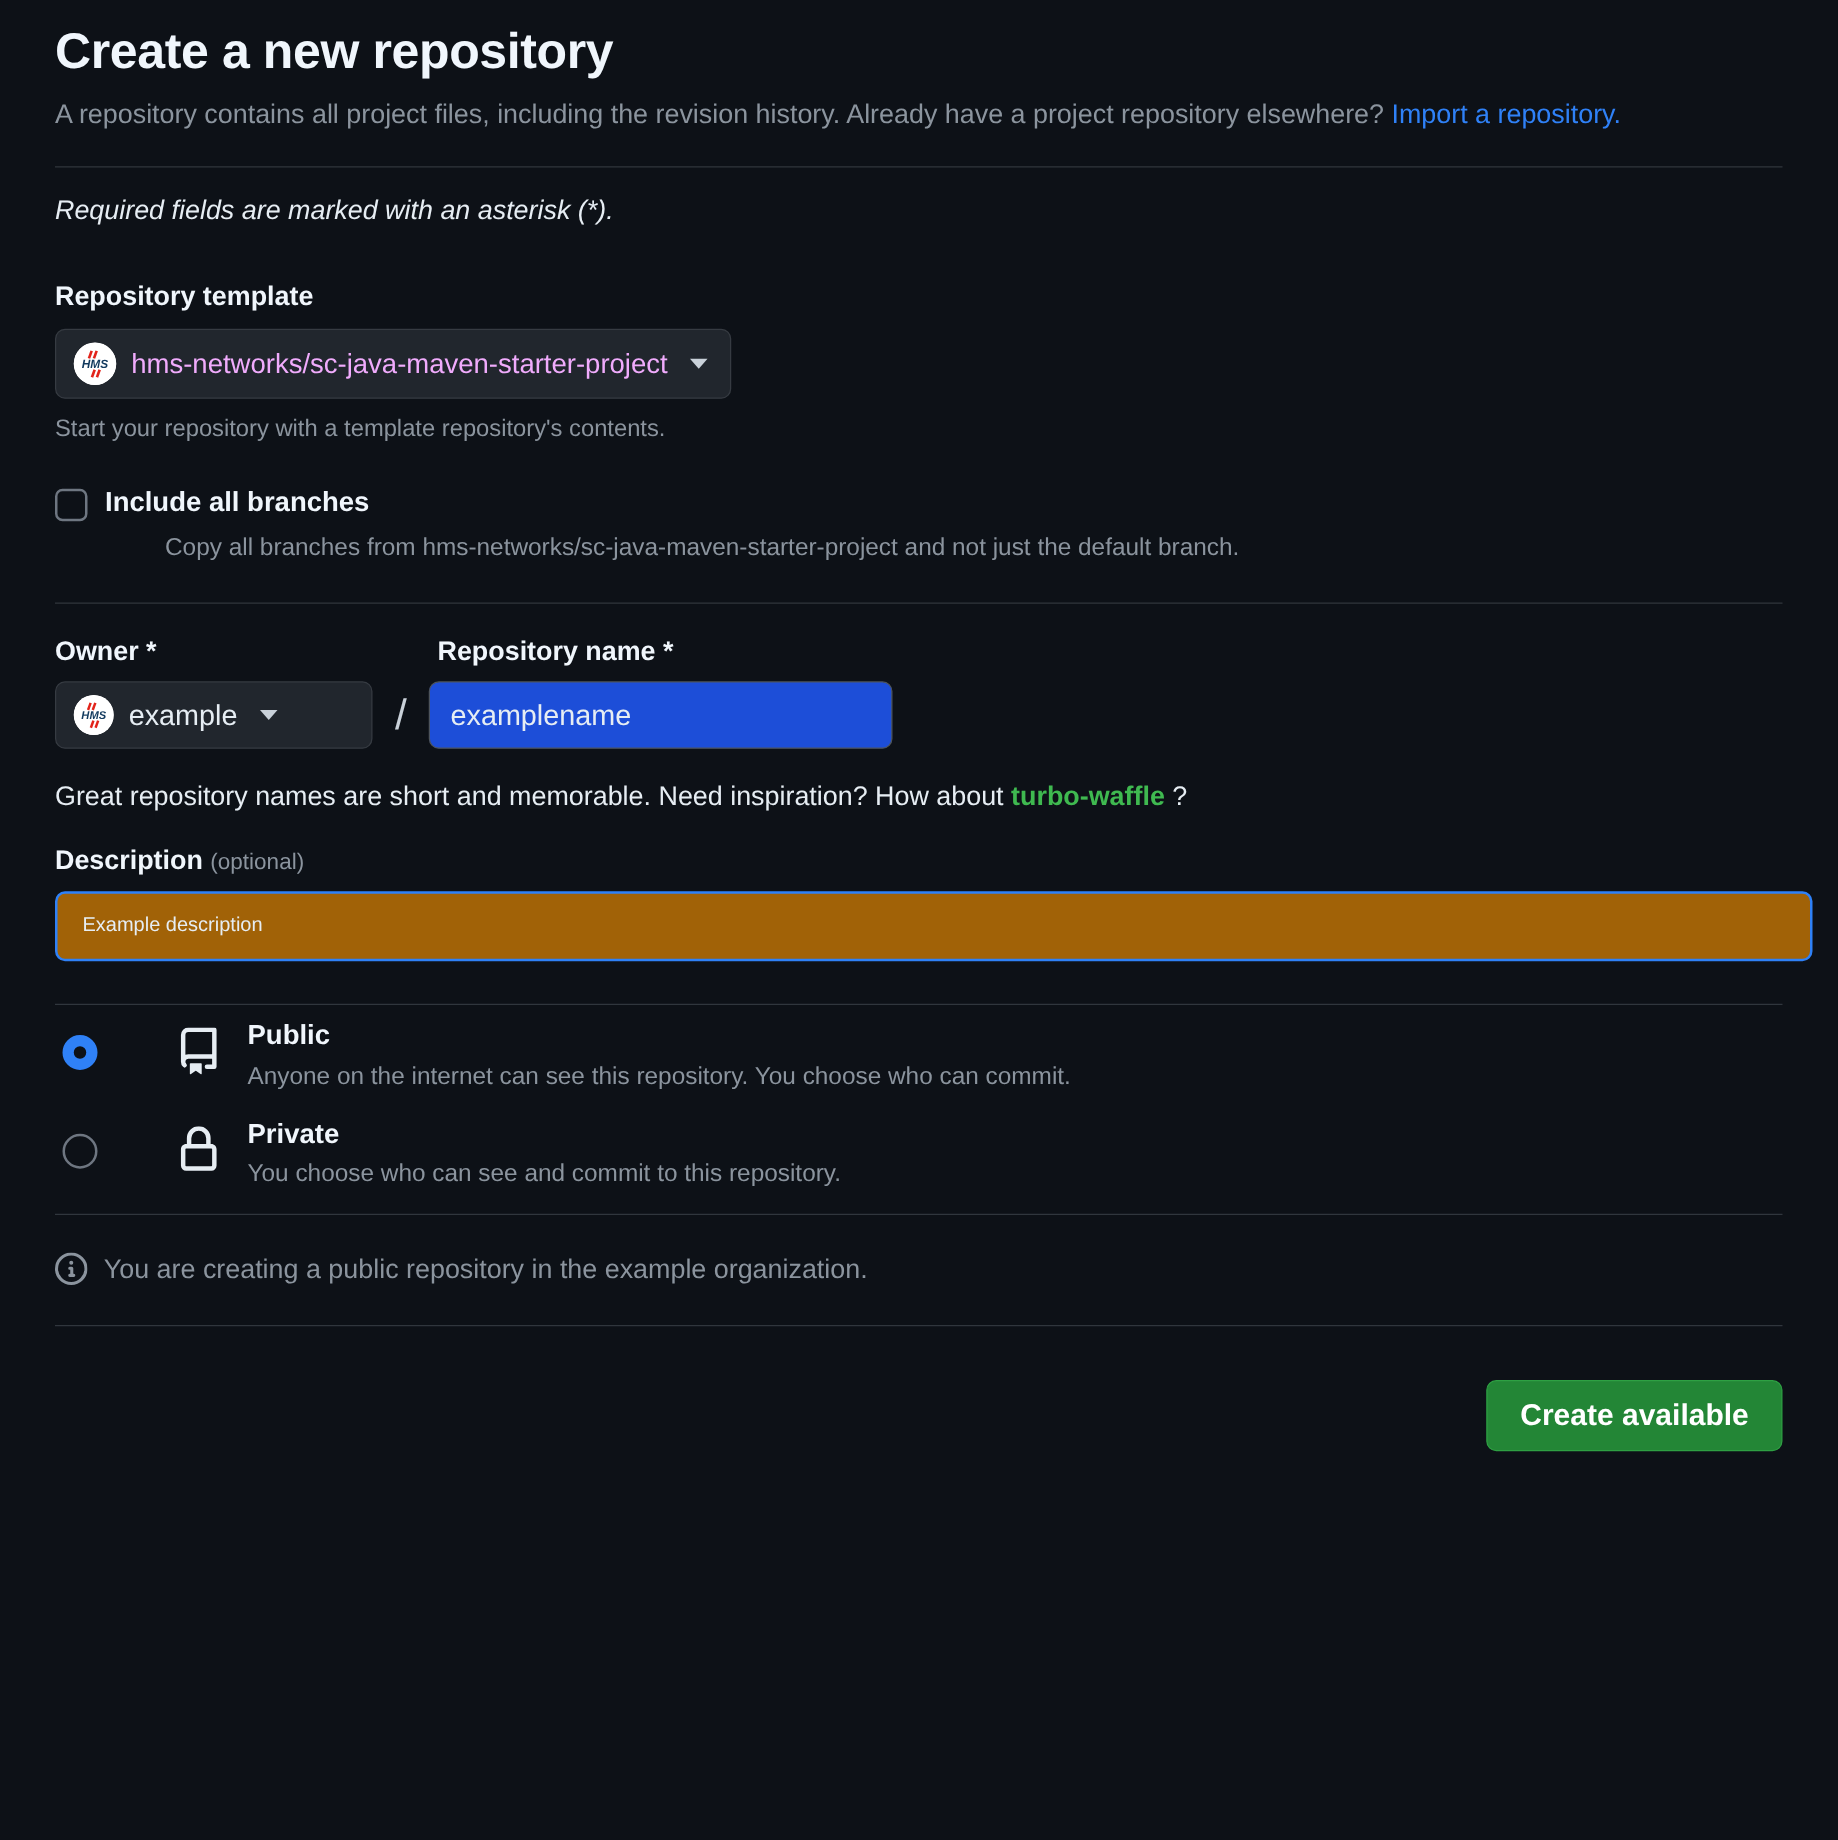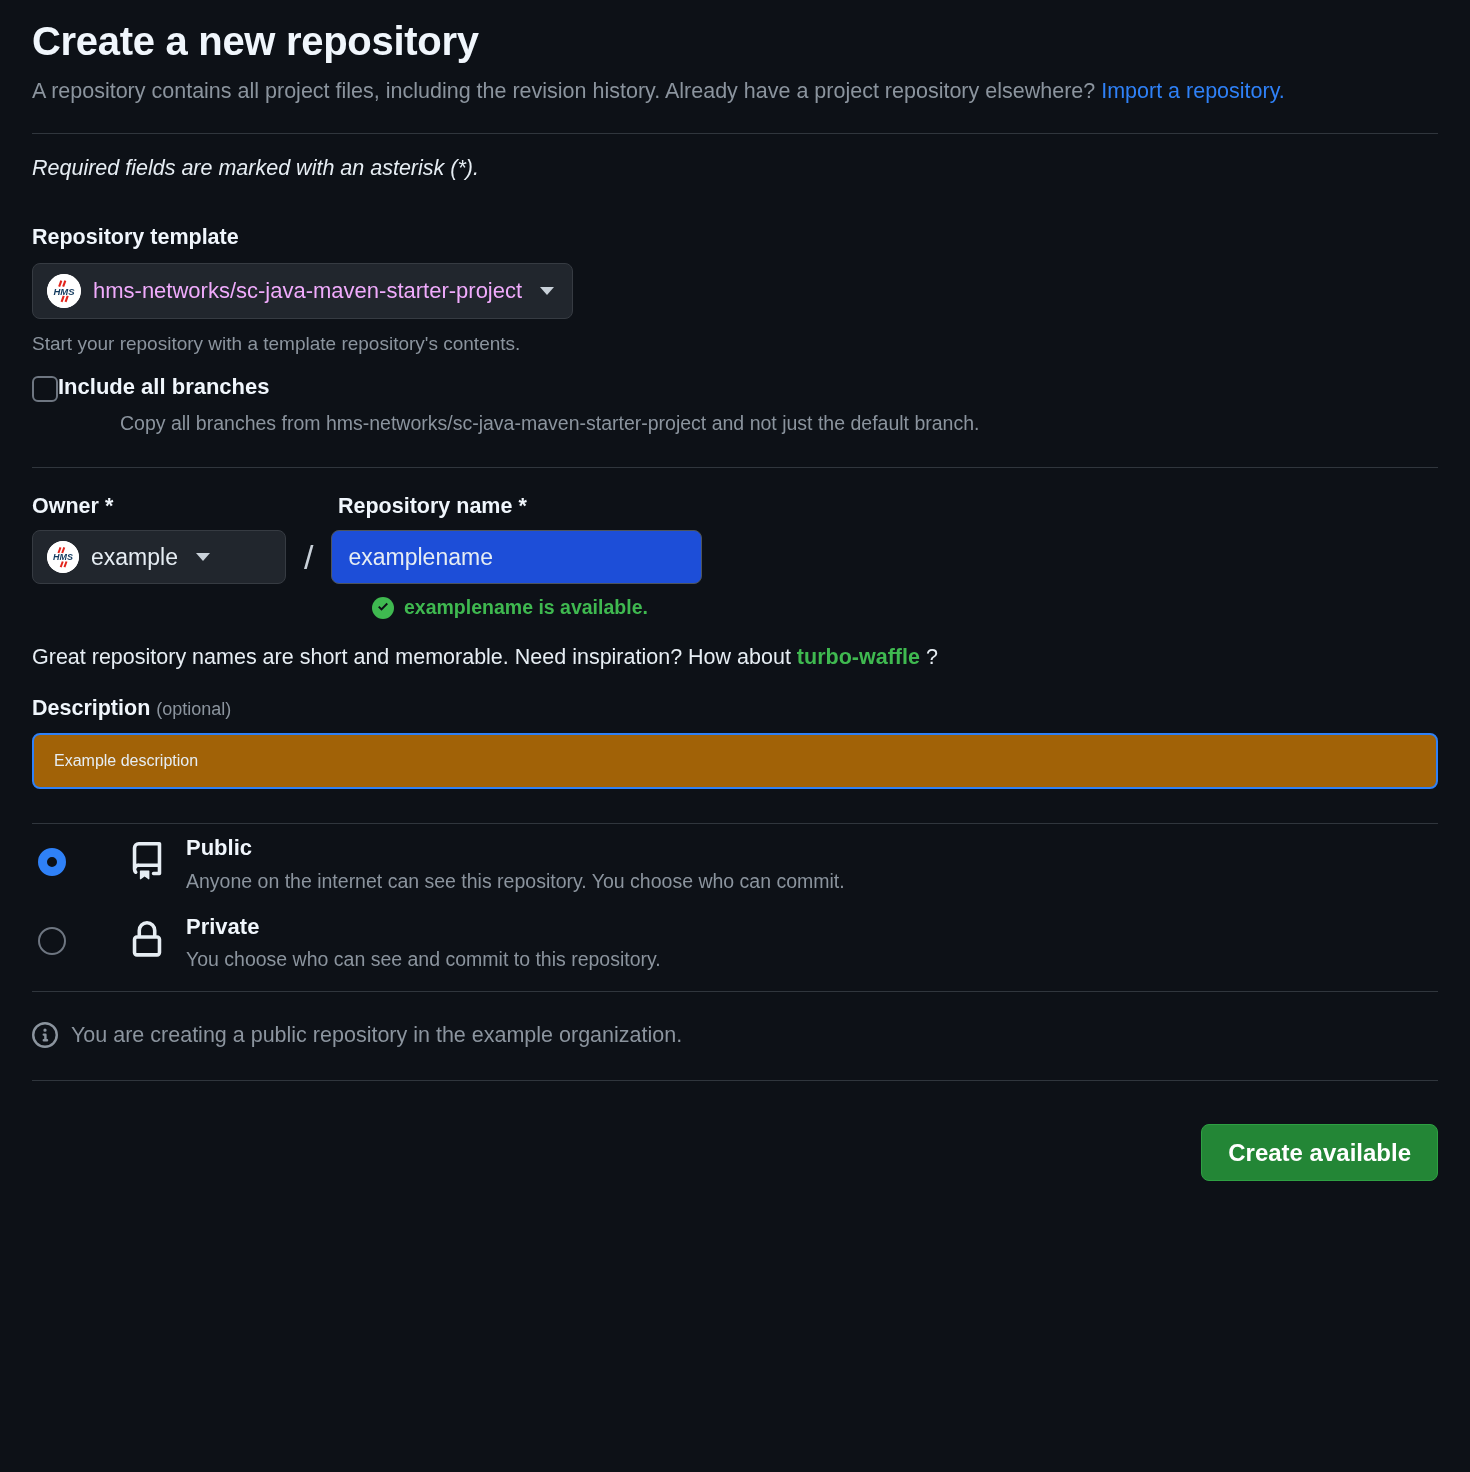--- a/index.html
+++ b/index.html
@@ -7,21 +7,21 @@
     margin: 0; padding: 0;
     background: #0d1117;
     width: 1470px; height: 1472px;
     overflow: hidden;
   }
   body {
     font-family: "Liberation Sans", sans-serif;
     color: #e6edf3;
     -webkit-font-smoothing: antialiased;
   }
-  .page { position: relative; width: 1470px; height: 1108px; padding: 0 32px; }
+  .page { position: relative; width: 1470px; height: 1108px; padding: 0 44px; }
 
   
   .title {
     font-size: 40px;
     font-weight: bold;
     letter-spacing: -0.3px;
     color: #f0f6fc;
     margin: 0;
     padding-top: 18px;
     line-height: 1.15;
@@ -104,21 +104,22 @@
     display: block;
   }
   .avatar.sm { width: 32px; height: 32px; }
 
   .template-helper { margin-top: 12px; }
 
   
   .checkbox-row {
     display: flex;
     align-items: flex-start;
-    margin-top: 17px;
+    gap: 14px;
+    margin-top: 32px;
   }
   .checkbox {
     width: 26px; height: 26px;
     border: 2px solid #6e7681;
     border-radius: 6px;
     background: transparent;
     flex: 0 0 auto;
     margin-top: 2px;
     cursor: pointer;
   }
@@ -363,27 +364,20 @@
       </svg>
       <span class="owner-name">example</span>
       <span class="caret"></span>
     </div>
 
     <span class="slash">/</span>
 
     <input class="name-input" type="text" value="examplename" style="">
   </div>
 
-  <div class="availability">
-    <svg class="check-circle" viewBox="0 0 16 16">
-      <circle cx="8" cy="8" r="8" fill="#3fb950"></circle>
-      <path d="M11.6 5.2 6.9 10 4.4 7.5l1-1 1.5 1.5 3.7-3.8z" fill="#0d1117"></path>
-    </svg>
-    <span>examplename is available.</span>
-  </div>
 
   <div class="inspiration">
     <span>Great repository names are short and memorable. Need inspiration? How about</span>
     <a class="link-green" href="#">turbo-waffle</a>
     <span>?</span>
   </div>
 
   <div class="desc-block">
     <div class="field-label">
       <span>Description</span>

